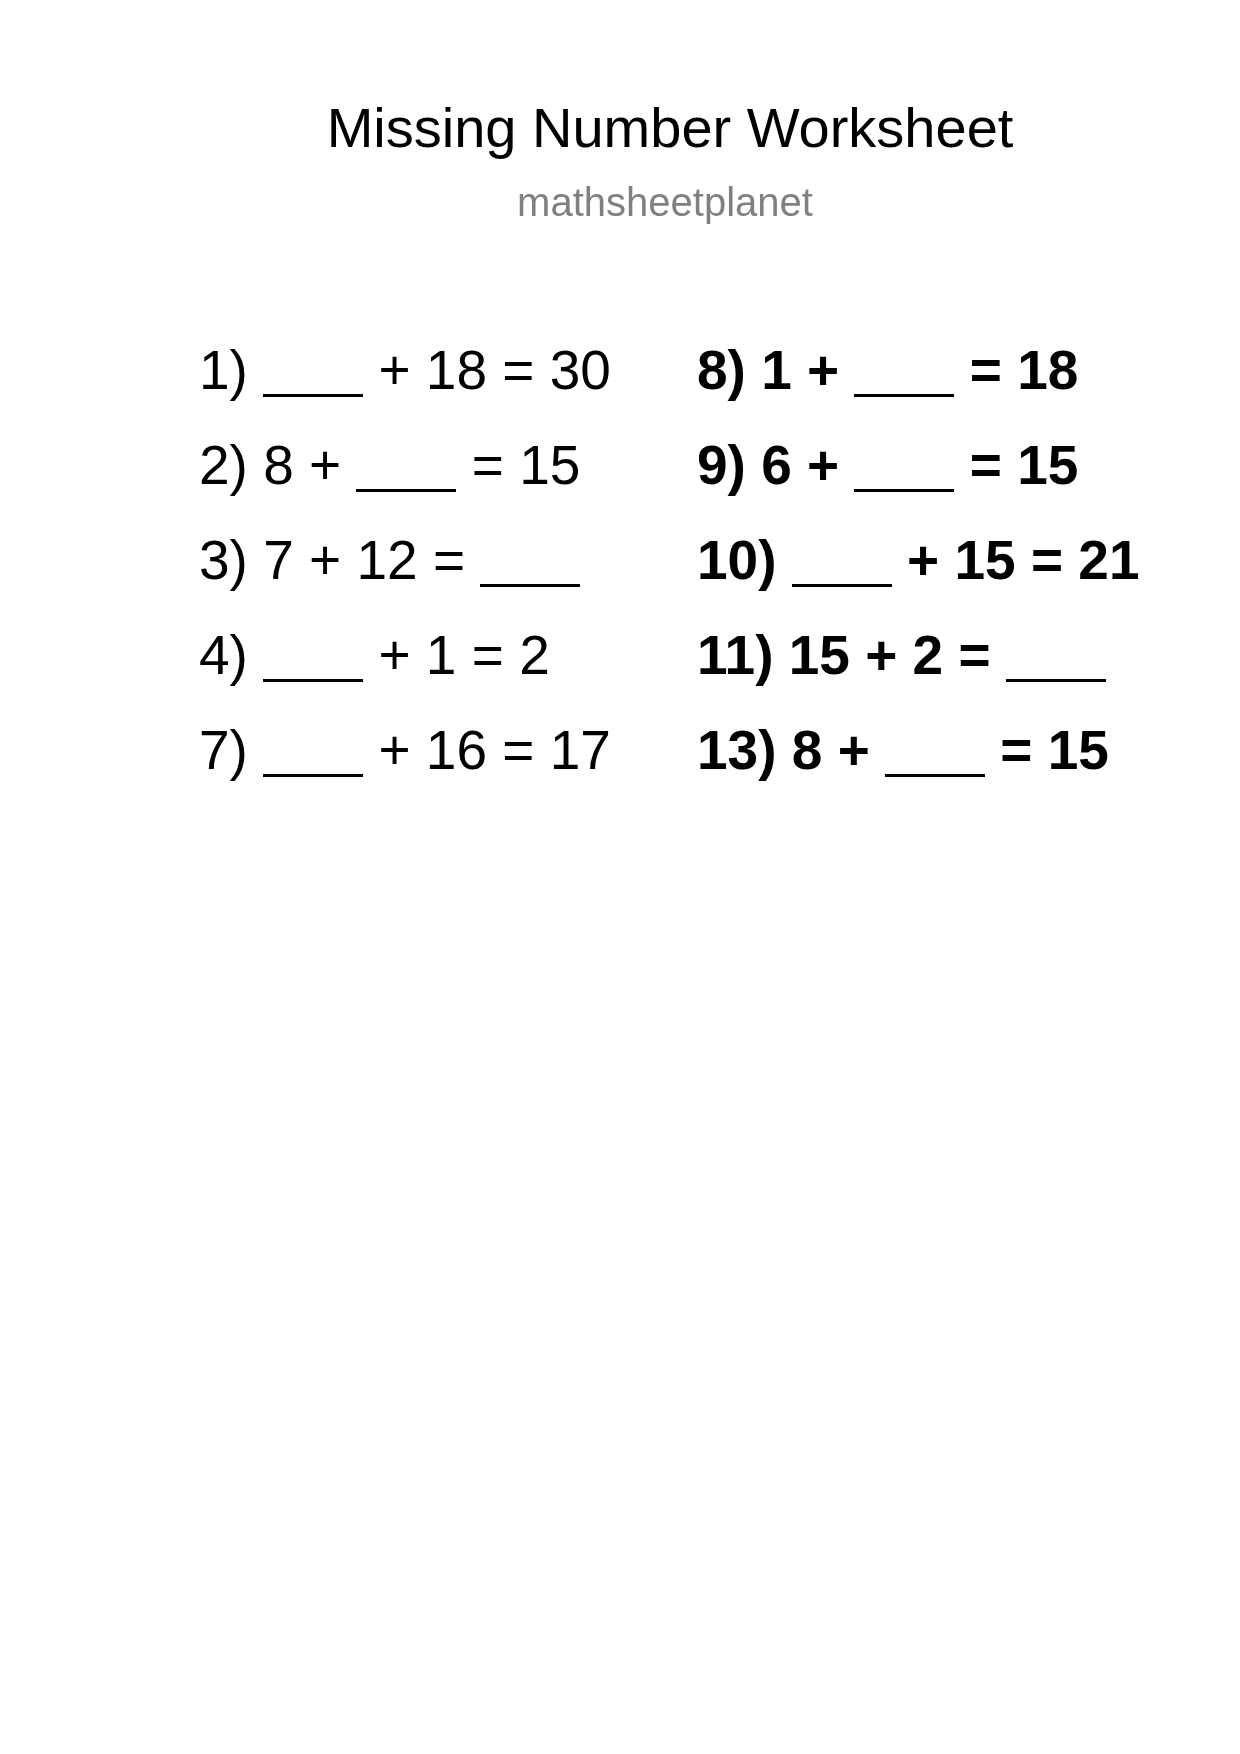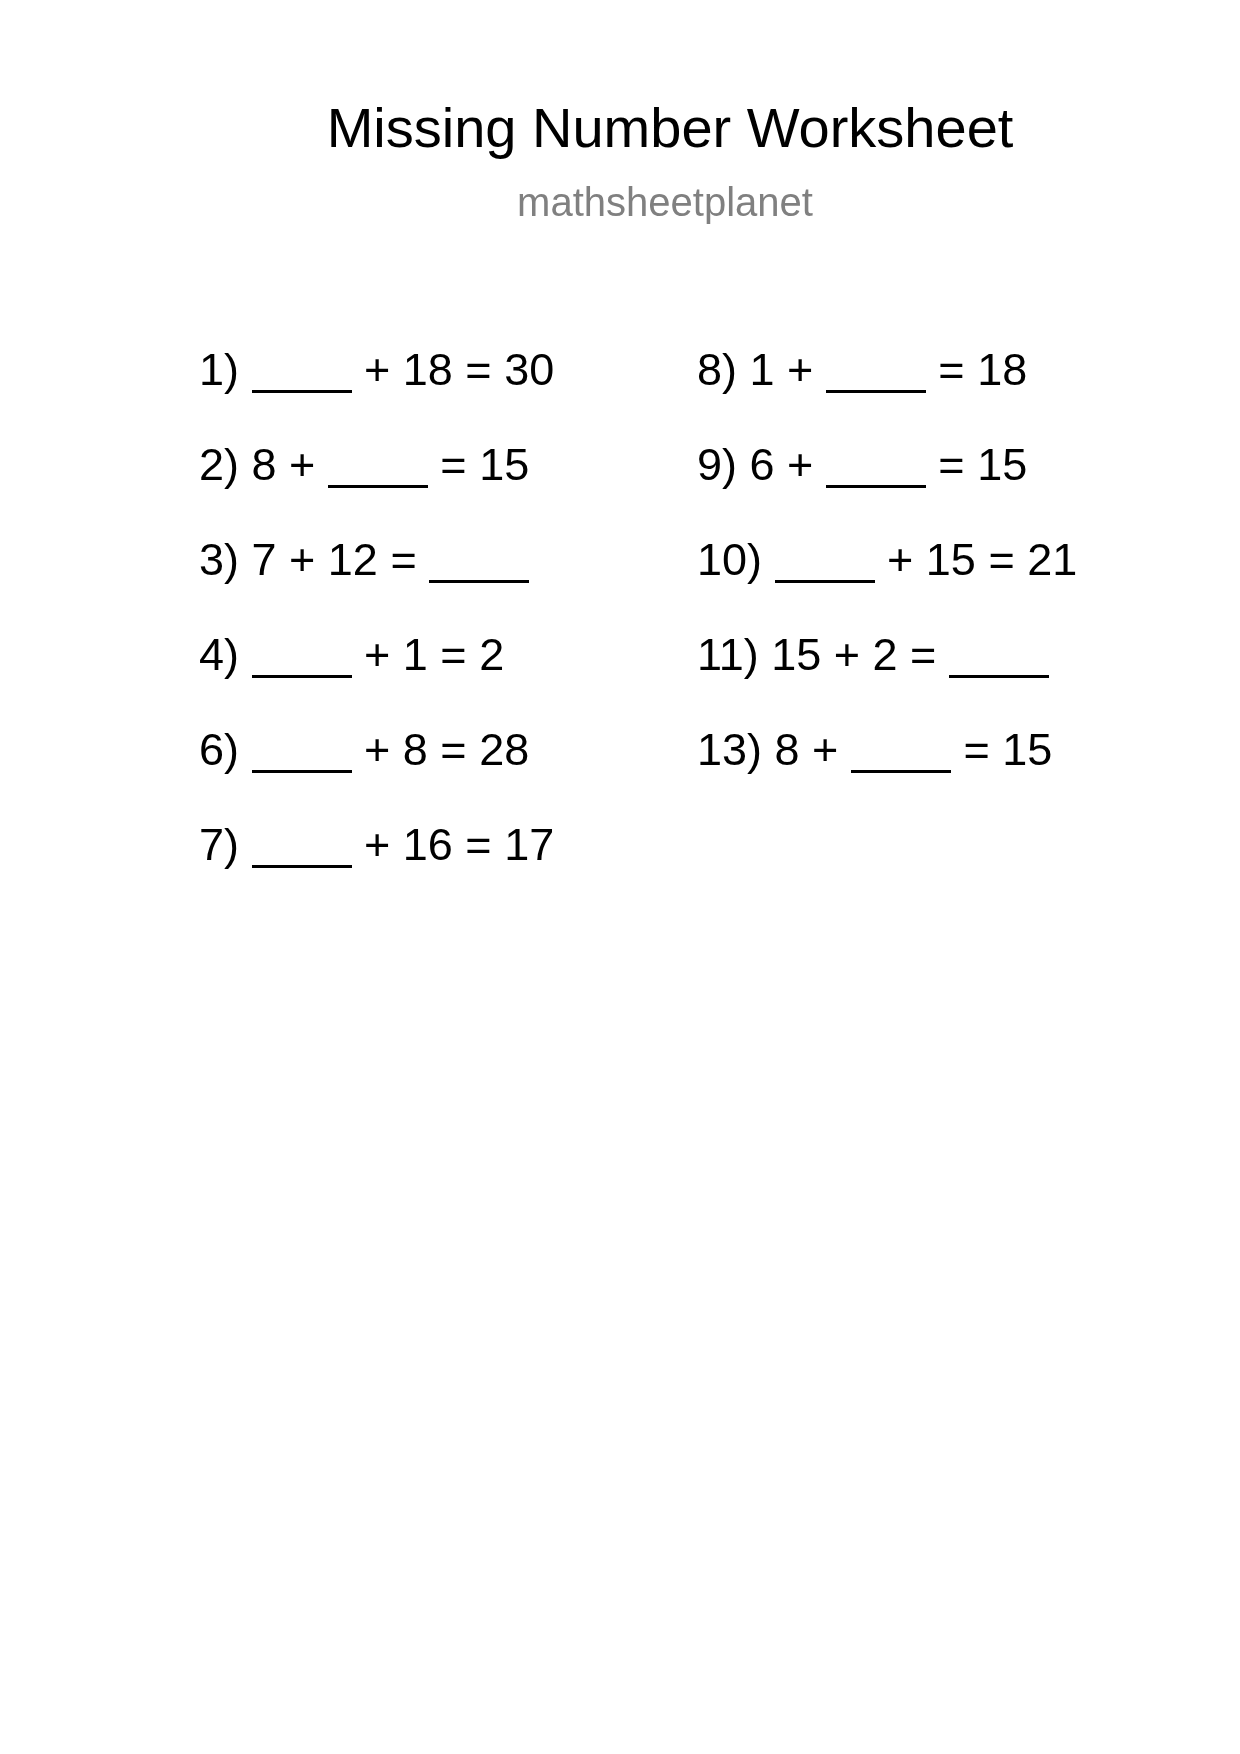--- a/index.html
+++ b/index.html
@@ -35,24 +35,24 @@
       text-align: center;
       font-size: 40px;
       line-height: 48px;
       color: #808080;
     }
     .column {
       position: absolute;
       top: 345px;
     }
     .col-left { left: 199px; }
-    .col-right { left: 697px; }
+    .col-right { left: 697px; font-weight: bold; }
     .problem {
       height: 95px;
-      font-size: 45px;
+      font-size: 55px;
       line-height: 50px;
       white-space: pre;
     }
     .blank {
       display: inline-block;
       width: 100px;
       height: 42px;
       border-bottom: 3px solid #000000;
       vertical-align: baseline;
       margin-bottom: -8px;
@@ -62,21 +62,20 @@
 <body>
 
 <h1 class="title">Missing Number Worksheet</h1>
 <div class="subtitle">mathsheetplanet</div>
 
 <div class="column col-left">
   <div class="problem"><span>1)</span> <span></span><span class="blank"></span><span> + 18 = 30</span></div>
   <div class="problem"><span>2)</span> <span>8 + </span><span class="blank"></span><span> = 15</span></div>
   <div class="problem"><span>3)</span> <span>7 + 12 = </span><span class="blank"></span><span></span></div>
   <div class="problem"><span>4)</span> <span></span><span class="blank"></span><span> + 1 = 2</span></div>
-  <div class="problem"><span>6)</span> <span></span><span class="blank"></span><span> + 8 = 28</span></div>
   <div class="problem"><span>7)</span> <span></span><span class="blank"></span><span> + 16 = 17</span></div>
 </div>
 
 <div class="column col-right">
   <div class="problem"><span>8)</span> <span>1 + </span><span class="blank"></span><span> = 18</span></div>
   <div class="problem"><span>9)</span> <span>6 + </span><span class="blank"></span><span> = 15</span></div>
   <div class="problem"><span>10)</span> <span></span><span class="blank"></span><span> + 15 = 21</span></div>
   <div class="problem"><span>11)</span> <span>15 + 2 = </span><span class="blank"></span><span></span></div>
   <div class="problem"><span>13)</span> <span>8 + </span><span class="blank"></span><span> = 15</span></div>
 </div>

